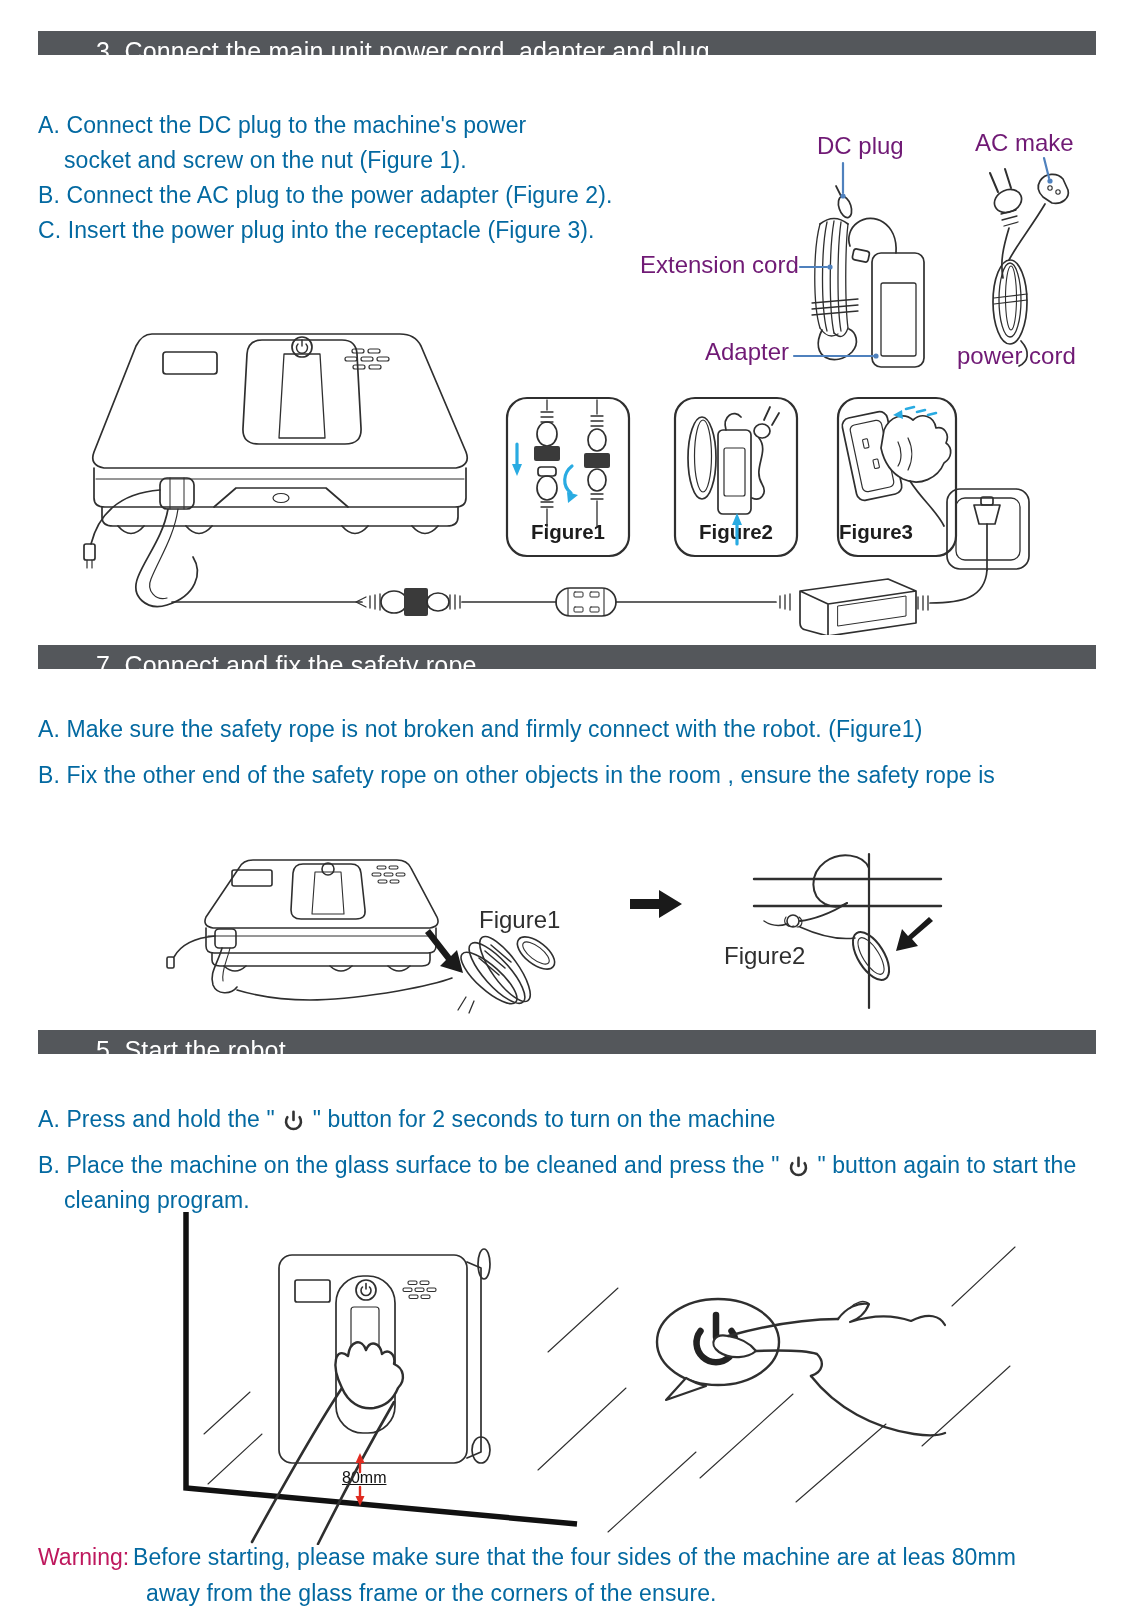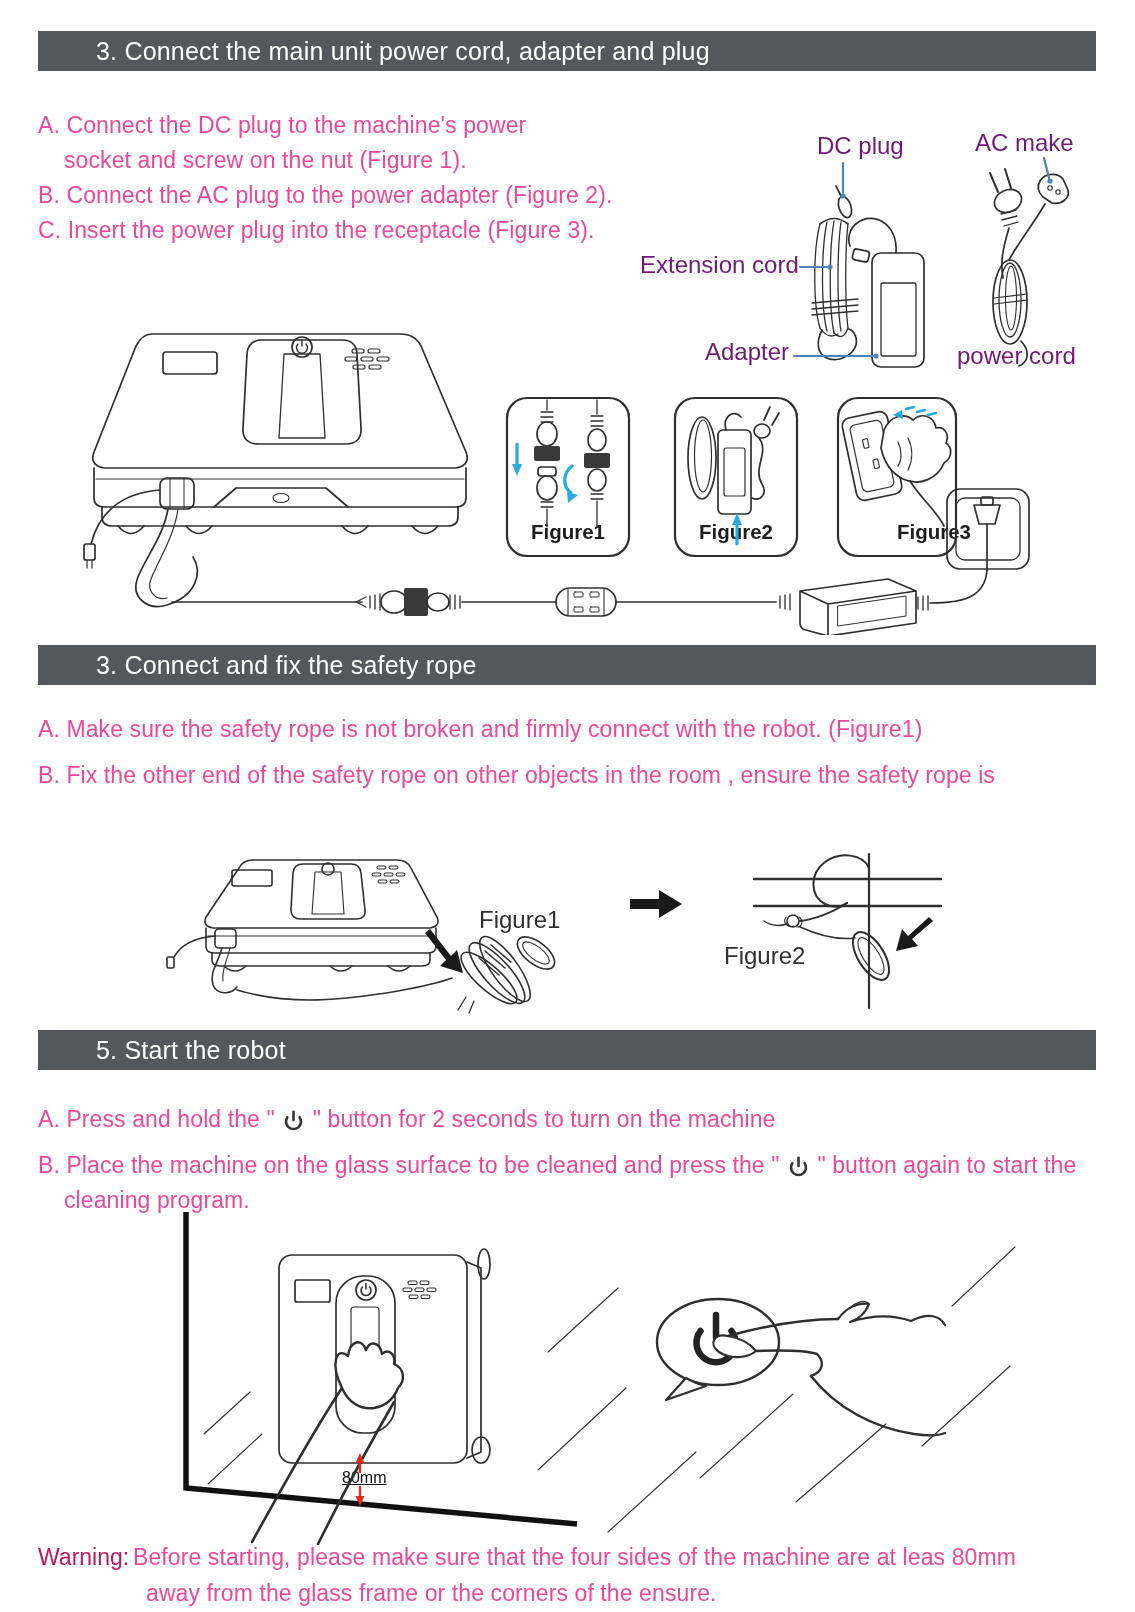--- a/index.html
+++ b/index.html
@@ -1,51 +1,51 @@
 <!DOCTYPE html>
 <html><head>
 <meta charset="utf-8">
 <style>
   html,body{margin:0;padding:0;background:#fff;}
   .page{position:relative;width:1135px;height:1612px;background:#ffffff;
         font-family:"Liberation Sans","DejaVu Sans",sans-serif;overflow:hidden;}
-  .bar{position:absolute;left:38px;width:1058px;height:40px;background:#54575b;color:#ffffff;
+  .bar{position:absolute;left:38px;width:1058px;height:24px;background:#54575b;color:#ffffff;
        font-size:25px;line-height:40px;padding-left:58px;box-sizing:border-box;letter-spacing:.2px;}
-  .txt{position:absolute;font-size:23px;color:#ec4899;white-space:nowrap;letter-spacing:.1px;}
+  .txt{position:absolute;font-size:23px;color:#0369a1;white-space:nowrap;letter-spacing:.1px;}
   .lbl{position:absolute;font-size:24px;color:#701a75;white-space:nowrap;}
   .figlbl{position:absolute;font-weight:700;font-size:20.5px;color:#1d1d1d;text-align:center;}
   .figlbl2{position:absolute;font-size:24px;color:#2f2f2f;white-space:nowrap;}
   .dim{position:absolute;font-size:16px;color:#111;white-space:nowrap;text-decoration:underline;}
   .warnlbl{position:absolute;font-size:23px;color:#be185d;white-space:nowrap;}
   svg.art{position:absolute;}
   .pwr{display:inline-block;vertical-align:-4px;margin:0 2px;}
 </style>
 </head>
 <body>
 
 <div class="page">
 
   <div class="bar" style="top:31px">3. Connect the main unit power cord, adapter and plug</div>
-  <div class="bar" style="top:645px">3. Connect and fix the safety rope</div>
+  <div class="bar" style="top:645px">7. Connect and fix the safety rope</div>
   <div class="bar" style="top:1030px">5.  Start the robot</div>
 
   <div class="txt" style="left:38px;top:112px">A. Connect the DC plug to the machine's power</div>
   <div class="txt" style="left:64px;top:147px">socket and screw on the nut (Figure 1).</div>
   <div class="txt" style="left:38px;top:182px">B. Connect the AC plug to the power adapter (Figure 2).</div>
   <div class="txt" style="left:38px;top:217px">C. Insert the power plug into the receptacle (Figure 3).</div>
 
   <div class="lbl" style="left:817px;top:132px">DC plug</div>
   <div class="lbl" style="left:975px;top:129px">AC make</div>
   <div class="lbl" style="left:640px;top:251px">Extension cord</div>
   <div class="lbl" style="left:705px;top:338px">Adapter</div>
   <div class="lbl" style="left:957px;top:342px">power cord</div>
 
   <div class="figlbl" style="left:507px;top:520px;width:122px">Figure1</div>
   <div class="figlbl" style="left:675px;top:520px;width:122px">Figure2</div>
-  <div class="figlbl" style="left:868px;top:520px;width:132px">Figure3</div>
+  <div class="figlbl" style="left:810px;top:520px;width:132px">Figure3</div>
 
   <svg class="art" style="left:0;top:90px" width="1135" height="545" viewBox="0 90 1135 545">
     <g fill="none" stroke="#2f2f2f" stroke-width="1.7" stroke-linecap="round" stroke-linejoin="round">
 
       <g>
         <path d="M152 334 L400 334 Q415 334 421 346 L466 452 Q471 465 456 468 L104 468 Q89 465 94 452 L136 346 Q142 334 152 334 Z"></path>
         <rect x="163" y="352" width="54" height="22" rx="3"></rect>
         <path d="M262 340 Q248 340 247 354 L243 428 Q242 444 259 444 L345 444 Q362 444 361 428 L357 354 Q356 340 342 340 Z"></path>
         <path d="M284 354 L320 354 L325 438 L279 438 Z" stroke-width="1.3"></path>
         <circle cx="302" cy="347" r="10"></circle>

